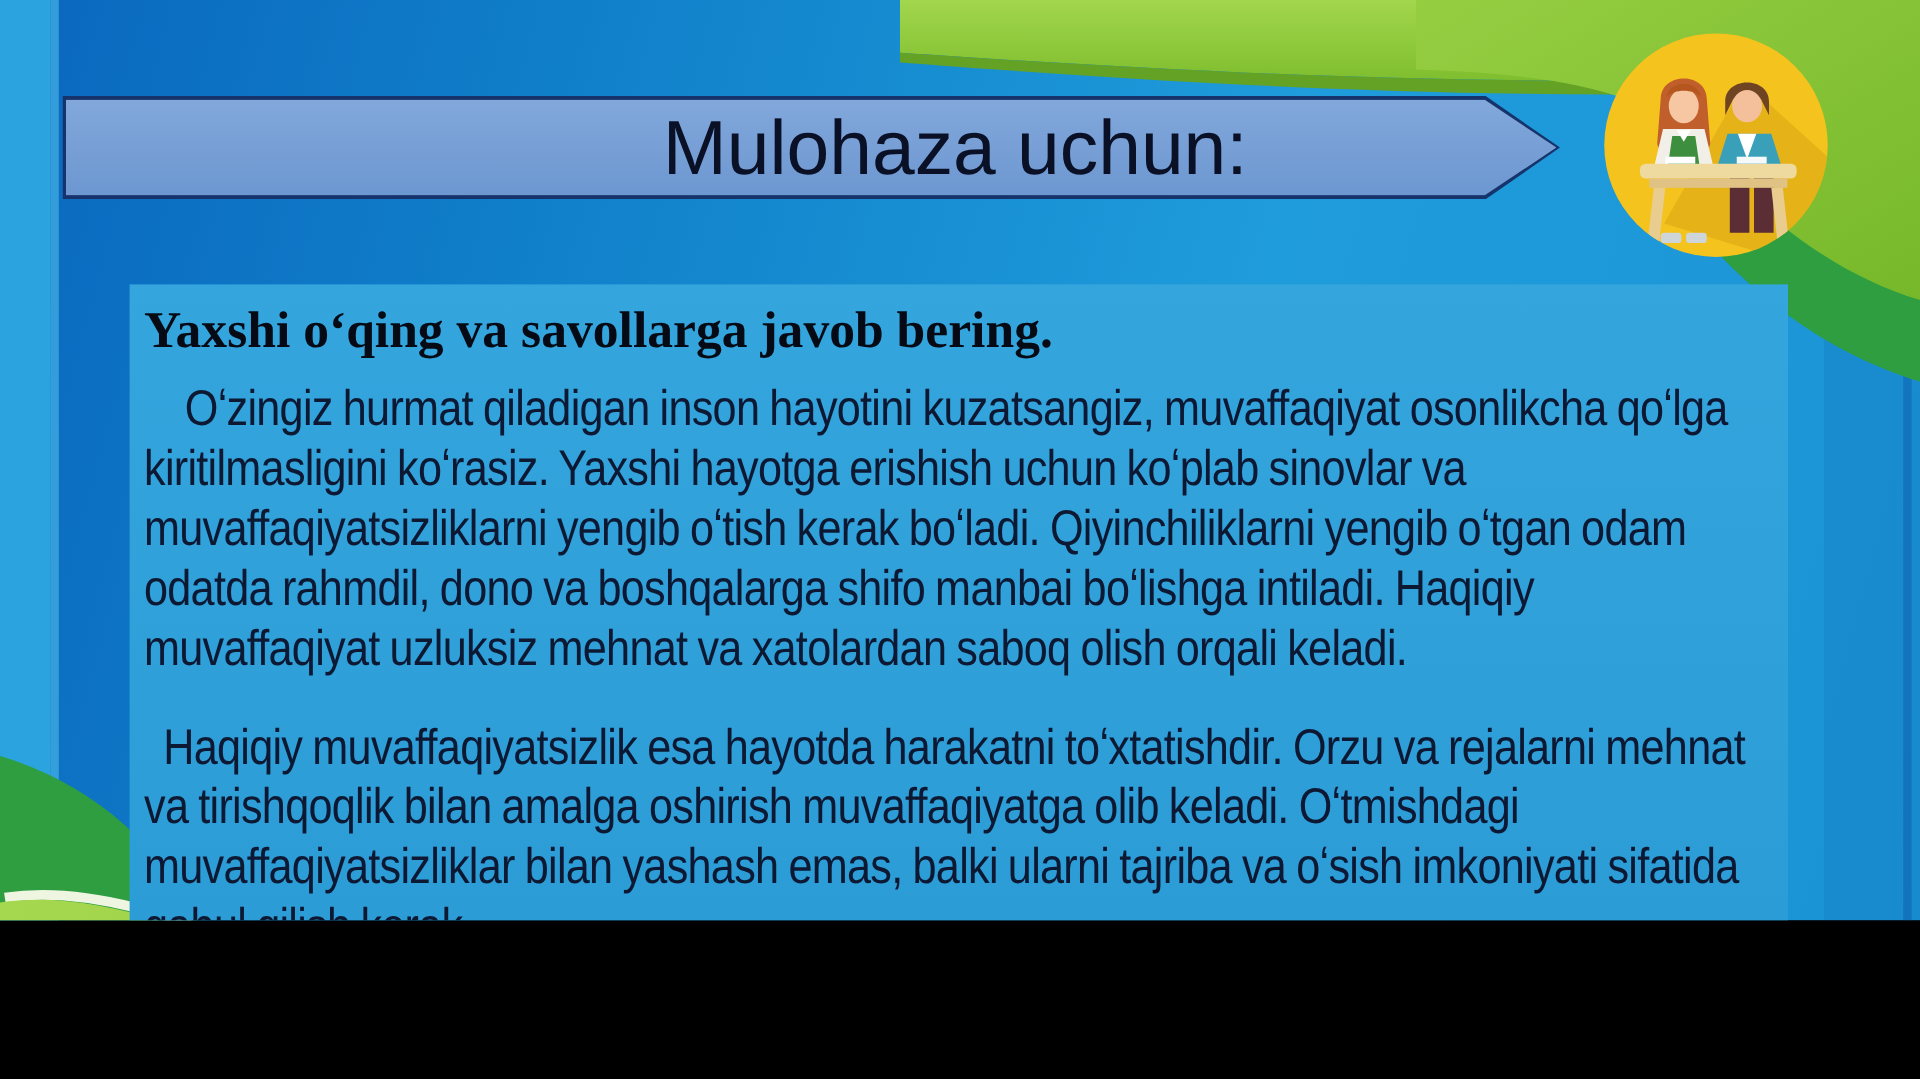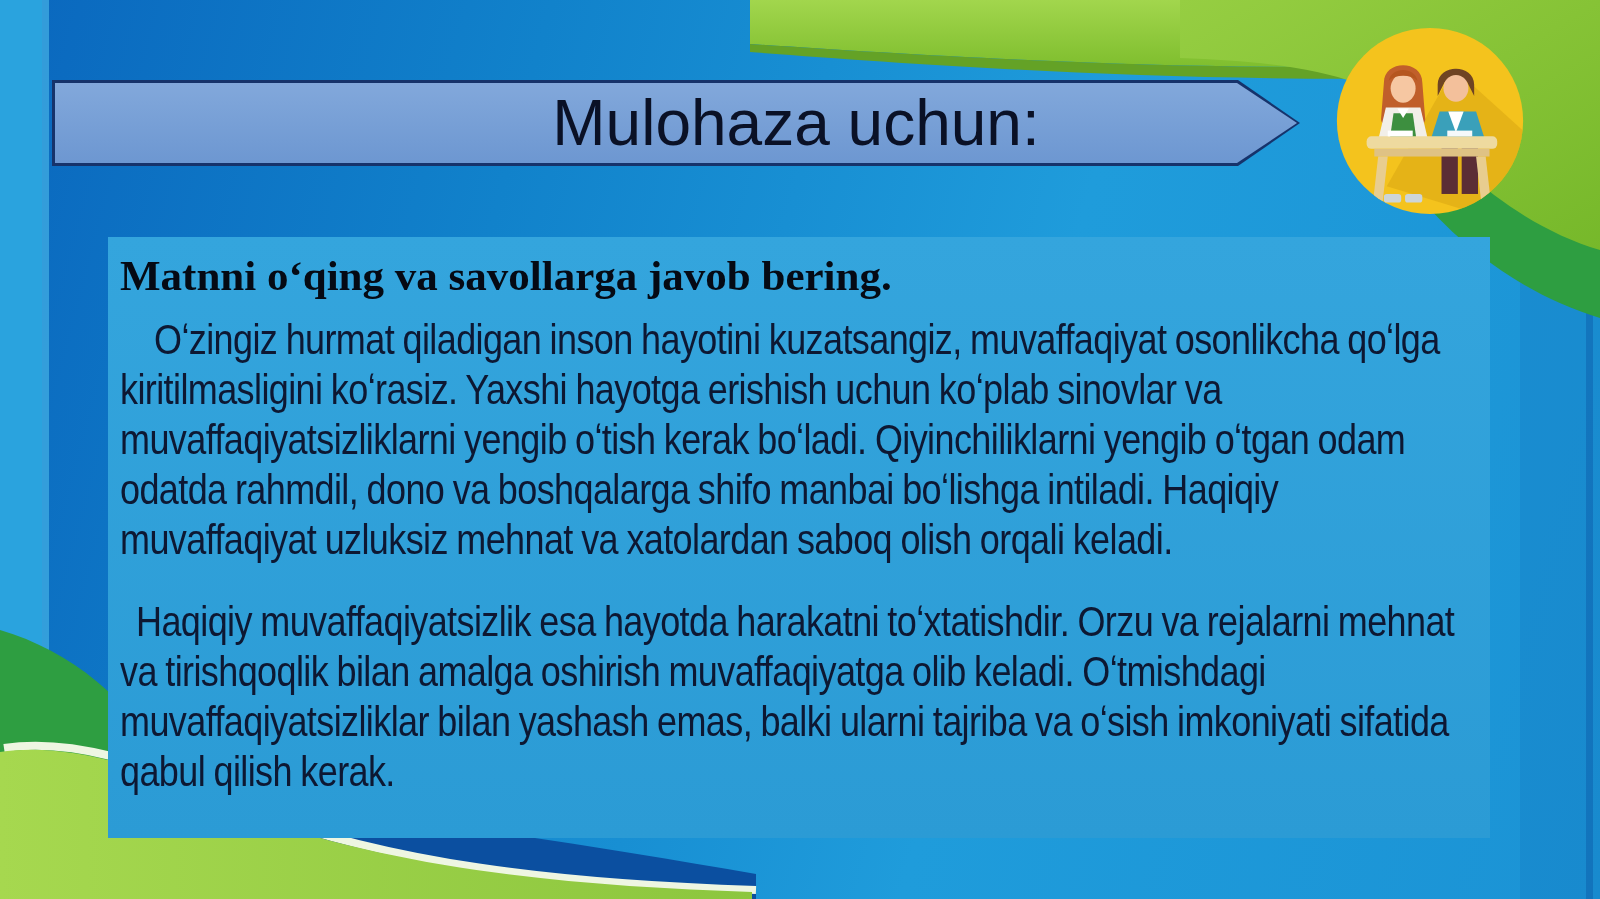--- a/index.html
+++ b/index.html
@@ -1,17 +1,17 @@
 <!DOCTYPE html>
 <html><head>
 <meta charset="utf-8">
 <style>
   html,body{margin:0;padding:0;background:#000;}
   .slide{
-    position:relative;width:1600px;height:899px;overflow:hidden;
+    position:relative;width:1600px;height:767px;overflow:hidden;
     font-family:"Liberation Sans", sans-serif;
     background:linear-gradient(105deg,#0a67be 0%,#1182cb 30%,#1f9cdb 62%,#1b93d5 100%);
   }
   .decor{position:absolute;inset:0;width:1600px;height:899px;z-index:1;}
 
   
   .banner{
     position:absolute;left:52px;top:80px;width:1248px;height:86px;z-index:2;
     background:#16336b;
     clip-path:polygon(0 0, calc(100% - 62px) 0, 100% 50%, calc(100% - 62px) 100%, 0 100%);
@@ -134,20 +134,20 @@
         <path d="M148,137 L158,137 L164,190 L154,190 Z" fill="#e8cd8f"></path>
         <rect x="52" y="176" width="18" height="9" rx="3" fill="#cdd5d8"></rect>
         <rect x="74" y="176" width="18" height="9" rx="3" fill="#cdd5d8"></rect>
         <rect x="56" y="110" width="26" height="6" fill="#ffffff"></rect>
         <rect x="118" y="110" width="26" height="6" fill="#f6f9fa"></rect>
       </g>
     </svg>
   </div>
 
   <div class="panel">
-    <h2 class="panel-heading">Matnni oʻqing va savollarga javob bering.</h2>
+    <h2 class="panel-heading">Yaxshi oʻqing va savollarga javob bering.</h2>
     <div class="panel-body">
       <p class="p1">Oʻzingiz hurmat qiladigan inson hayotini kuzatsangiz, muvaffaqiyat osonlikcha qoʻlga kiritilmasligini koʻrasiz. Yaxshi hayotga erishish uchun koʻplab sinovlar va muvaffaqiyatsizliklarni yengib oʻtish kerak boʻladi. Qiyinchiliklarni yengib oʻtgan odam odatda rahmdil, dono va boshqalarga shifo manbai boʻlishga intiladi. Haqiqiy muvaffaqiyat uzluksiz mehnat va xatolardan saboq olish orqali keladi.</p>
       <p class="p2">Haqiqiy muvaffaqiyatsizlik esa hayotda harakatni toʻxtatishdir. Orzu va rejalarni mehnat va tirishqoqlik bilan amalga oshirish muvaffaqiyatga olib keladi. Oʻtmishdagi muvaffaqiyatsizliklar bilan yashash emas, balki ularni tajriba va oʻsish imkoniyati sifatida qabul qilish kerak.</p>
     </div>
   </div>
 
 </div>
 
 </body></html>

